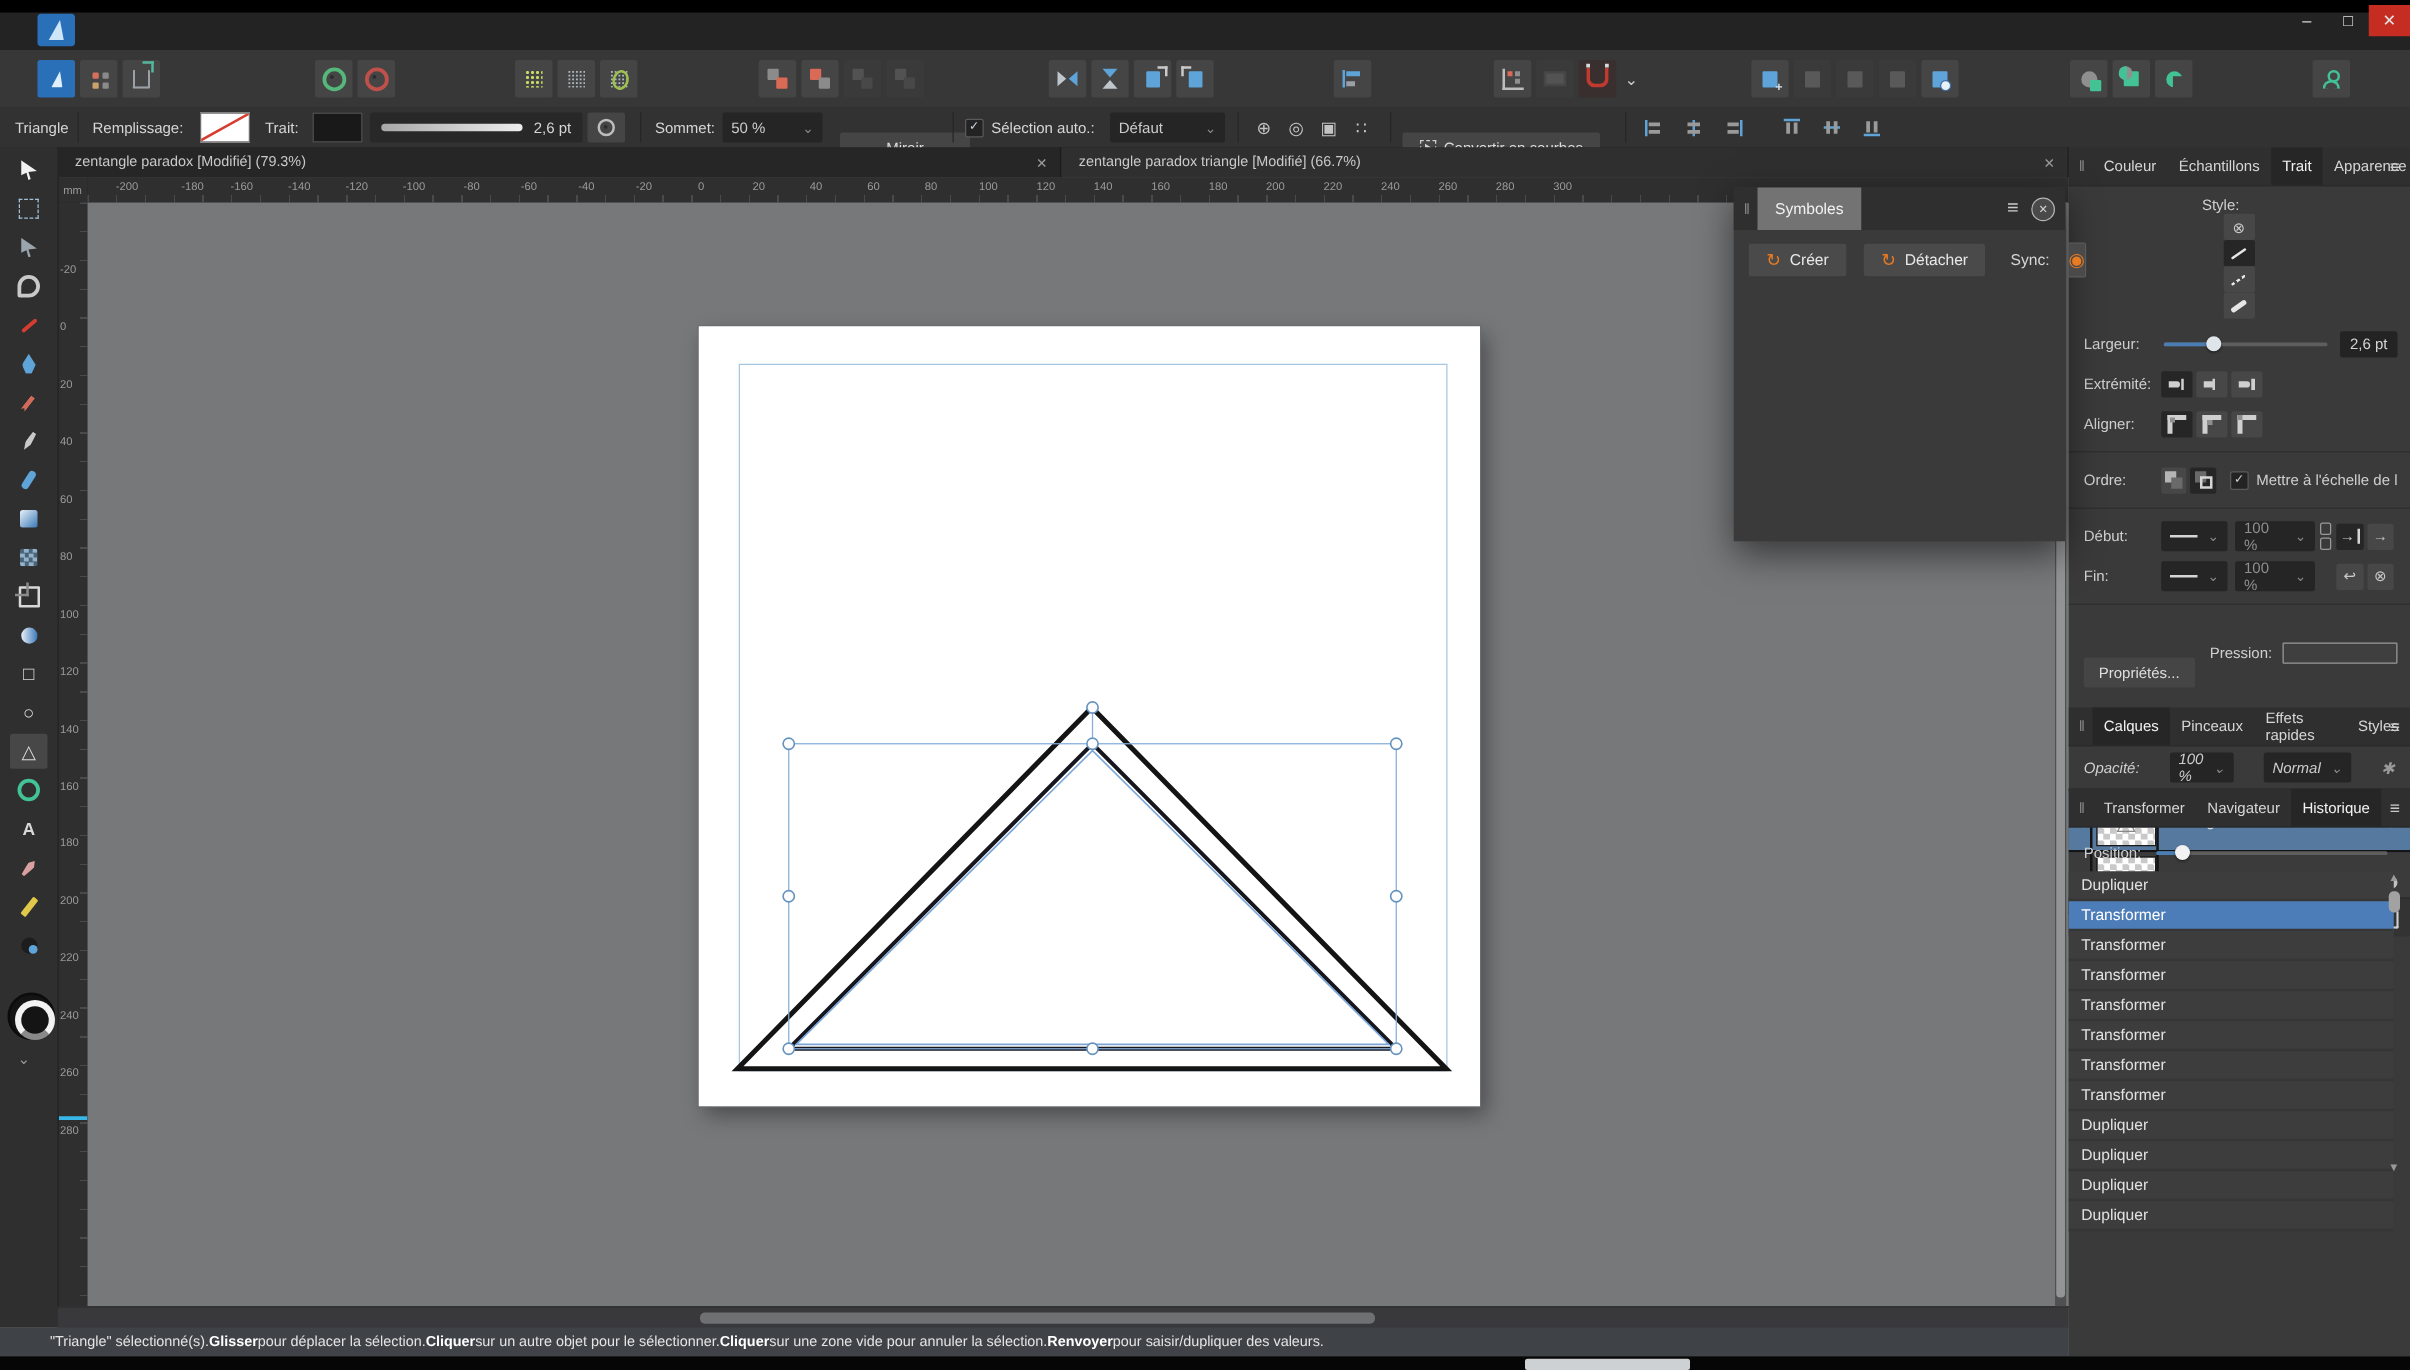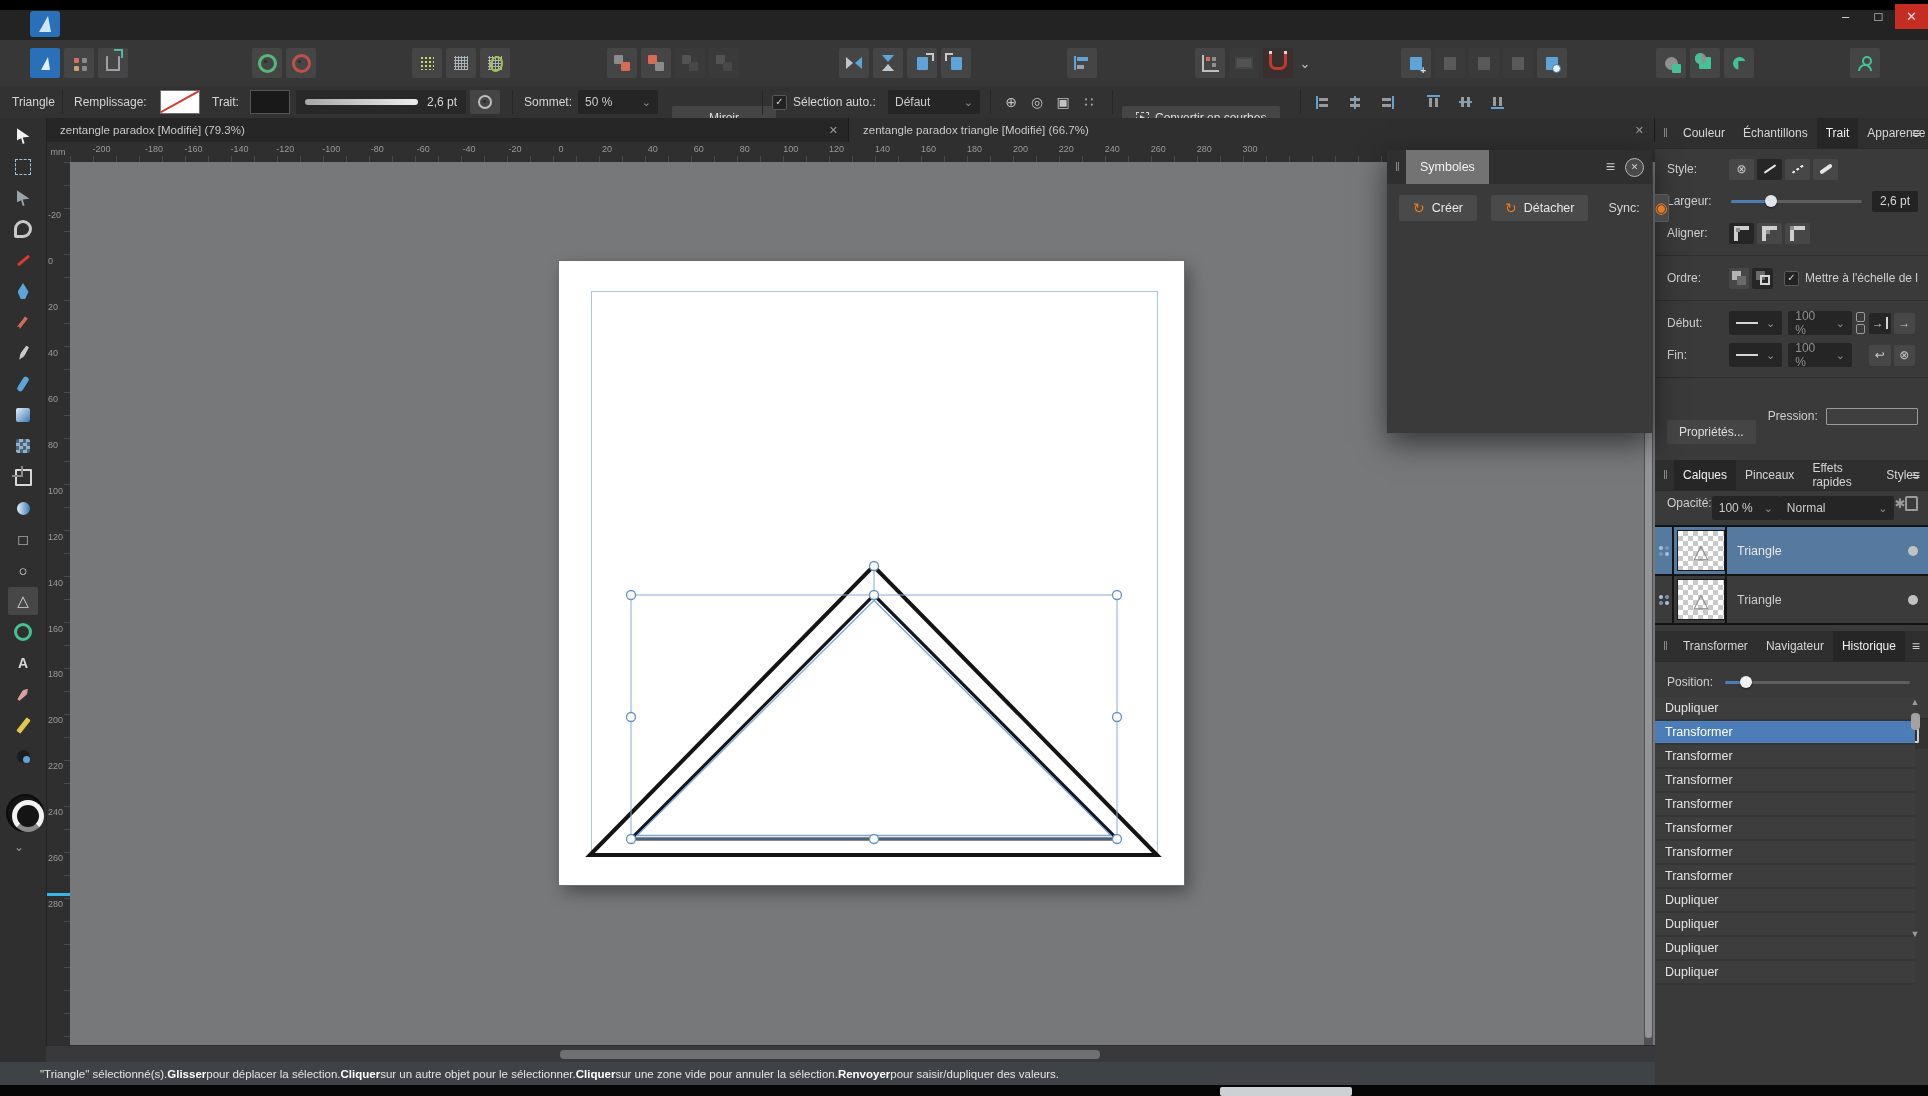--- a/index.html
+++ b/index.html
@@ -186,21 +186,21 @@
   .ordic i{position:absolute;width:9px;height:9px;}
   .ordic.a i:first-child{left:0;top:0;background:#b5b5b5;} .ordic.a i:last-child{right:0;bottom:0;background:#6a6a6a;}
   .ordic.b i:first-child{left:0;top:0;background:#6a6a6a;} .ordic.b i:last-child{right:0;bottom:0;border:2px solid #d6d6d6;width:6px;height:6px;}
   .dashline{width:22px;height:2px;background:#d6d6d6;}
   .linkic{display:flex;flex-direction:column;gap:2px;align-items:center;margin:0 4px;}
   .linkic i{width:7px;height:8px;border:1.5px solid #9a9a9a;border-radius:2px;}
   .arrwall{border-right:2px solid #d6d6d6;padding-right:2px;line-height:1;}
   .divider{height:1px;background:#2e2e2e;margin:6px 0;}
   .pressbox{width:92px;height:15px;background:#3f3f3f;border:1px solid #9a9a9a;border-radius:1px;margin-left:8px;}
   
-  .oprow{display:flex;align-items:flex-start;gap:0;padding:5px 10px 5px 12px;color:#cfcfcf;font-size:12px;}
+  .oprow{display:flex;align-items:center;gap:24px;padding:5px 10px 5px 12px;color:#cfcfcf;font-size:12px;font-style:italic;}
   .layerlist{border-top:2px solid #141414;}
   .layer{height:47px;display:flex;align-items:stretch;border-bottom:2px solid #141414;background:#3b3b3b;}
   .layer.sel{background:#56799f;}
   .lsym{width:17px;flex:none;border-right:2px solid #141414;display:flex;align-items:center;justify-content:center;}
   .lsym i{width:4px;height:4px;border-radius:50%;background:#a8c0d8;box-shadow:6px 0 0 #7e97ae,0 6px 0 #7e97ae,6px 6px 0 #a8c0d8;margin:-6px 6px 0 0;}
   .lthumb{width:46px;height:39px;margin:3px 0 0 3px;background:repeating-conic-gradient(#c9c9c9 0 25%,#ffffff 0 50%) 0 0/10px 10px;border:1px solid #1a1a1a;display:flex;align-items:center;justify-content:center;color:#8a8a8a;font-size:20px;flex:none;}
   .lname{flex:1;display:flex;align-items:center;padding-left:10px;color:#e8e8e8;font-size:12.5px;border-left:2px solid #141414;}
   .layer:not(.sel) .lname{color:#cccccc;}
   .ldot{width:10px;height:10px;border-radius:50%;background:#c2c2c2;align-self:center;margin-right:10px;flex:none;}
   .layersbottom{position:absolute;left:0;width:273px;height:30px;background:#333333;border-top:1px solid #2a2a2a;display:flex;align-items:center;color:#bdbdbd;}
@@ -630,40 +630,52 @@
   <div class="dock">
 
     <div class="dockhead" id="stroketabs">
         <span class="grip">‖</span>
         <div class="ptab">Couleur</div>
         <div class="ptab">Échantillons</div>
         <div class="ptab active">Trait</div>
         <div class="ptab">Apparence</div>
         <span class="burger">≡</span>
       </div>
-    <div class="prow" style="margin-top:4px;">
+    <div class="prow" style="margin-top:4px;flex-direction:column;">
       <span class="plabel">Style:</span>
       <div class="pbtn">⊗</div>
       <div class="pbtn sel">
           <span class="slash"></span>
         </div>
       <div class="pbtn">
           <span class="slash dash"></span>
         </div>
       <div class="pbtn">
           <span class="slash tex"></span>
         </div>
     </div>
     <div class="prow">
       <span class="plabel">Largeur:</span>
       <div class="slider">
           <div class="fill" style="width:28%;"></div>
           <div class="knob" style="left:26%;"></div>
         </div>
       <div class="valbox">2,6 pt</div>
+    </div>
+    <div class="prow">
+      <span class="plabel">Extrémité:</span>
+      <div class="pbtn sel">
+          <span class="cap"></span>
+        </div>
+      <div class="pbtn">
+          <span class="cap mid"></span>
+        </div>
+      <div class="pbtn">
+          <span class="cap sq"></span>
+        </div>
     </div>
     <div class="prow">
       <span class="plabel">Aligner:</span>
       <div class="pbtn sel">
           <span class="alnic c">
             <i></i>
           </span>
         </div>
       <div class="pbtn">
           <span class="alnic in">

